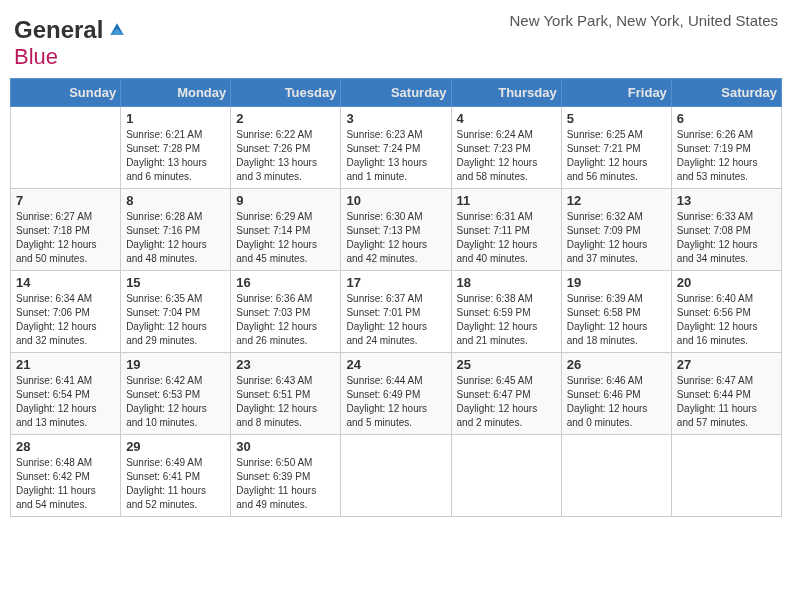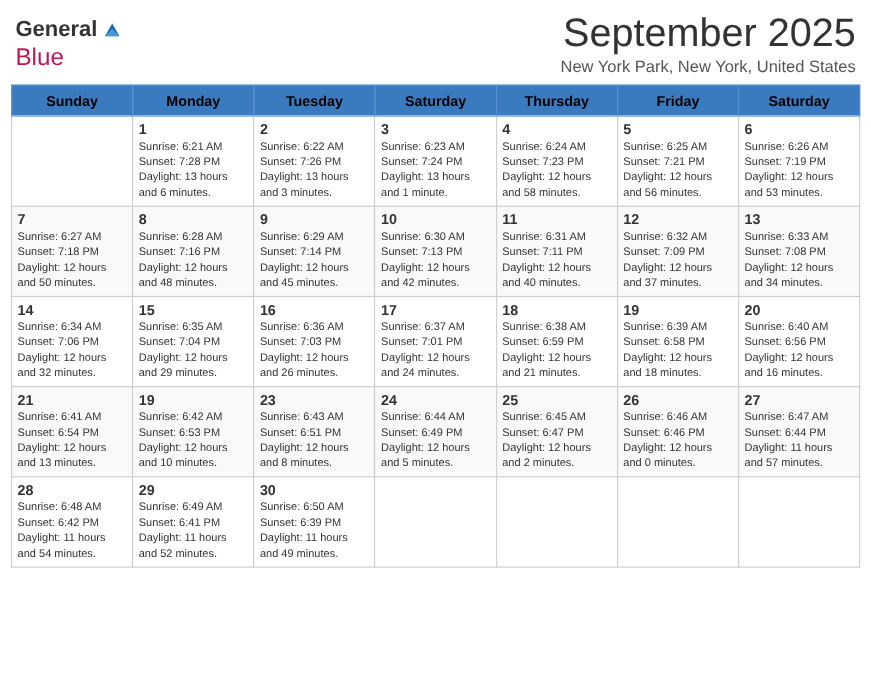--- a/index.html
+++ b/index.html
@@ -22,21 +22,21 @@
       flex-direction: column;
       align-items: flex-start;
       margin-top: 6px;
     }
     .logo-text {
       display: flex;
       align-items: center;
       gap: 2px;
     }
     .logo-general {
-      font-size: 20px;
+      font-size: 24px;
       font-weight: bold;
       color: #333;
     }
     .logo-blue {
       font-size: 22px;
       font-weight: normal;
       color: #be185d;
     }
     .logo-icon {
       width: 20px;
@@ -57,25 +57,25 @@
       color: #555;
       margin-top: 2px;
     }
     .calendar {
       width: 100%;
       border-collapse: collapse;
       border: 1px solid #ccc;
     }
     .calendar th {
       background-color: #3a7abf;
-      color: #000000;
+      color: #e5e5e5;
       font-size: 13px;
       font-weight: bold;
       padding: 6px 4px;
-      text-align: center;
+      text-align: right;
       border: 1px solid #5592cc;
     }
     .calendar td {
       vertical-align: top;
       border: 1px solid #ccc;
       padding: 4px 5px;
       width: 14.28%;
       min-height: 80px;
       background: #fff;
     }
@@ -106,21 +106,20 @@
     <div class="logo-text">
       <span class="logo-general">General</span>
       <svg class="logo-icon" viewBox="0 0 24 24">
         <polygon points="4,18 12,4 20,18" fill="#1a6eb5"></polygon>
         <polygon points="12,10 20,18 4,18" fill="#5aaae0" opacity="0.7"></polygon>
       </svg>
     </div>
     <span class="logo-blue">Blue</span>
   </div>
   <div class="title-area">
-    <div class="month-title">September 2025</div>
     <div class="location">New York Park, New York, United States</div>
   </div>
 </div>
 
 <table class="calendar">
   <thead>
     <tr>
     <th>Sunday</th>
         <th>Monday</th>
         <th>Tuesday</th>

